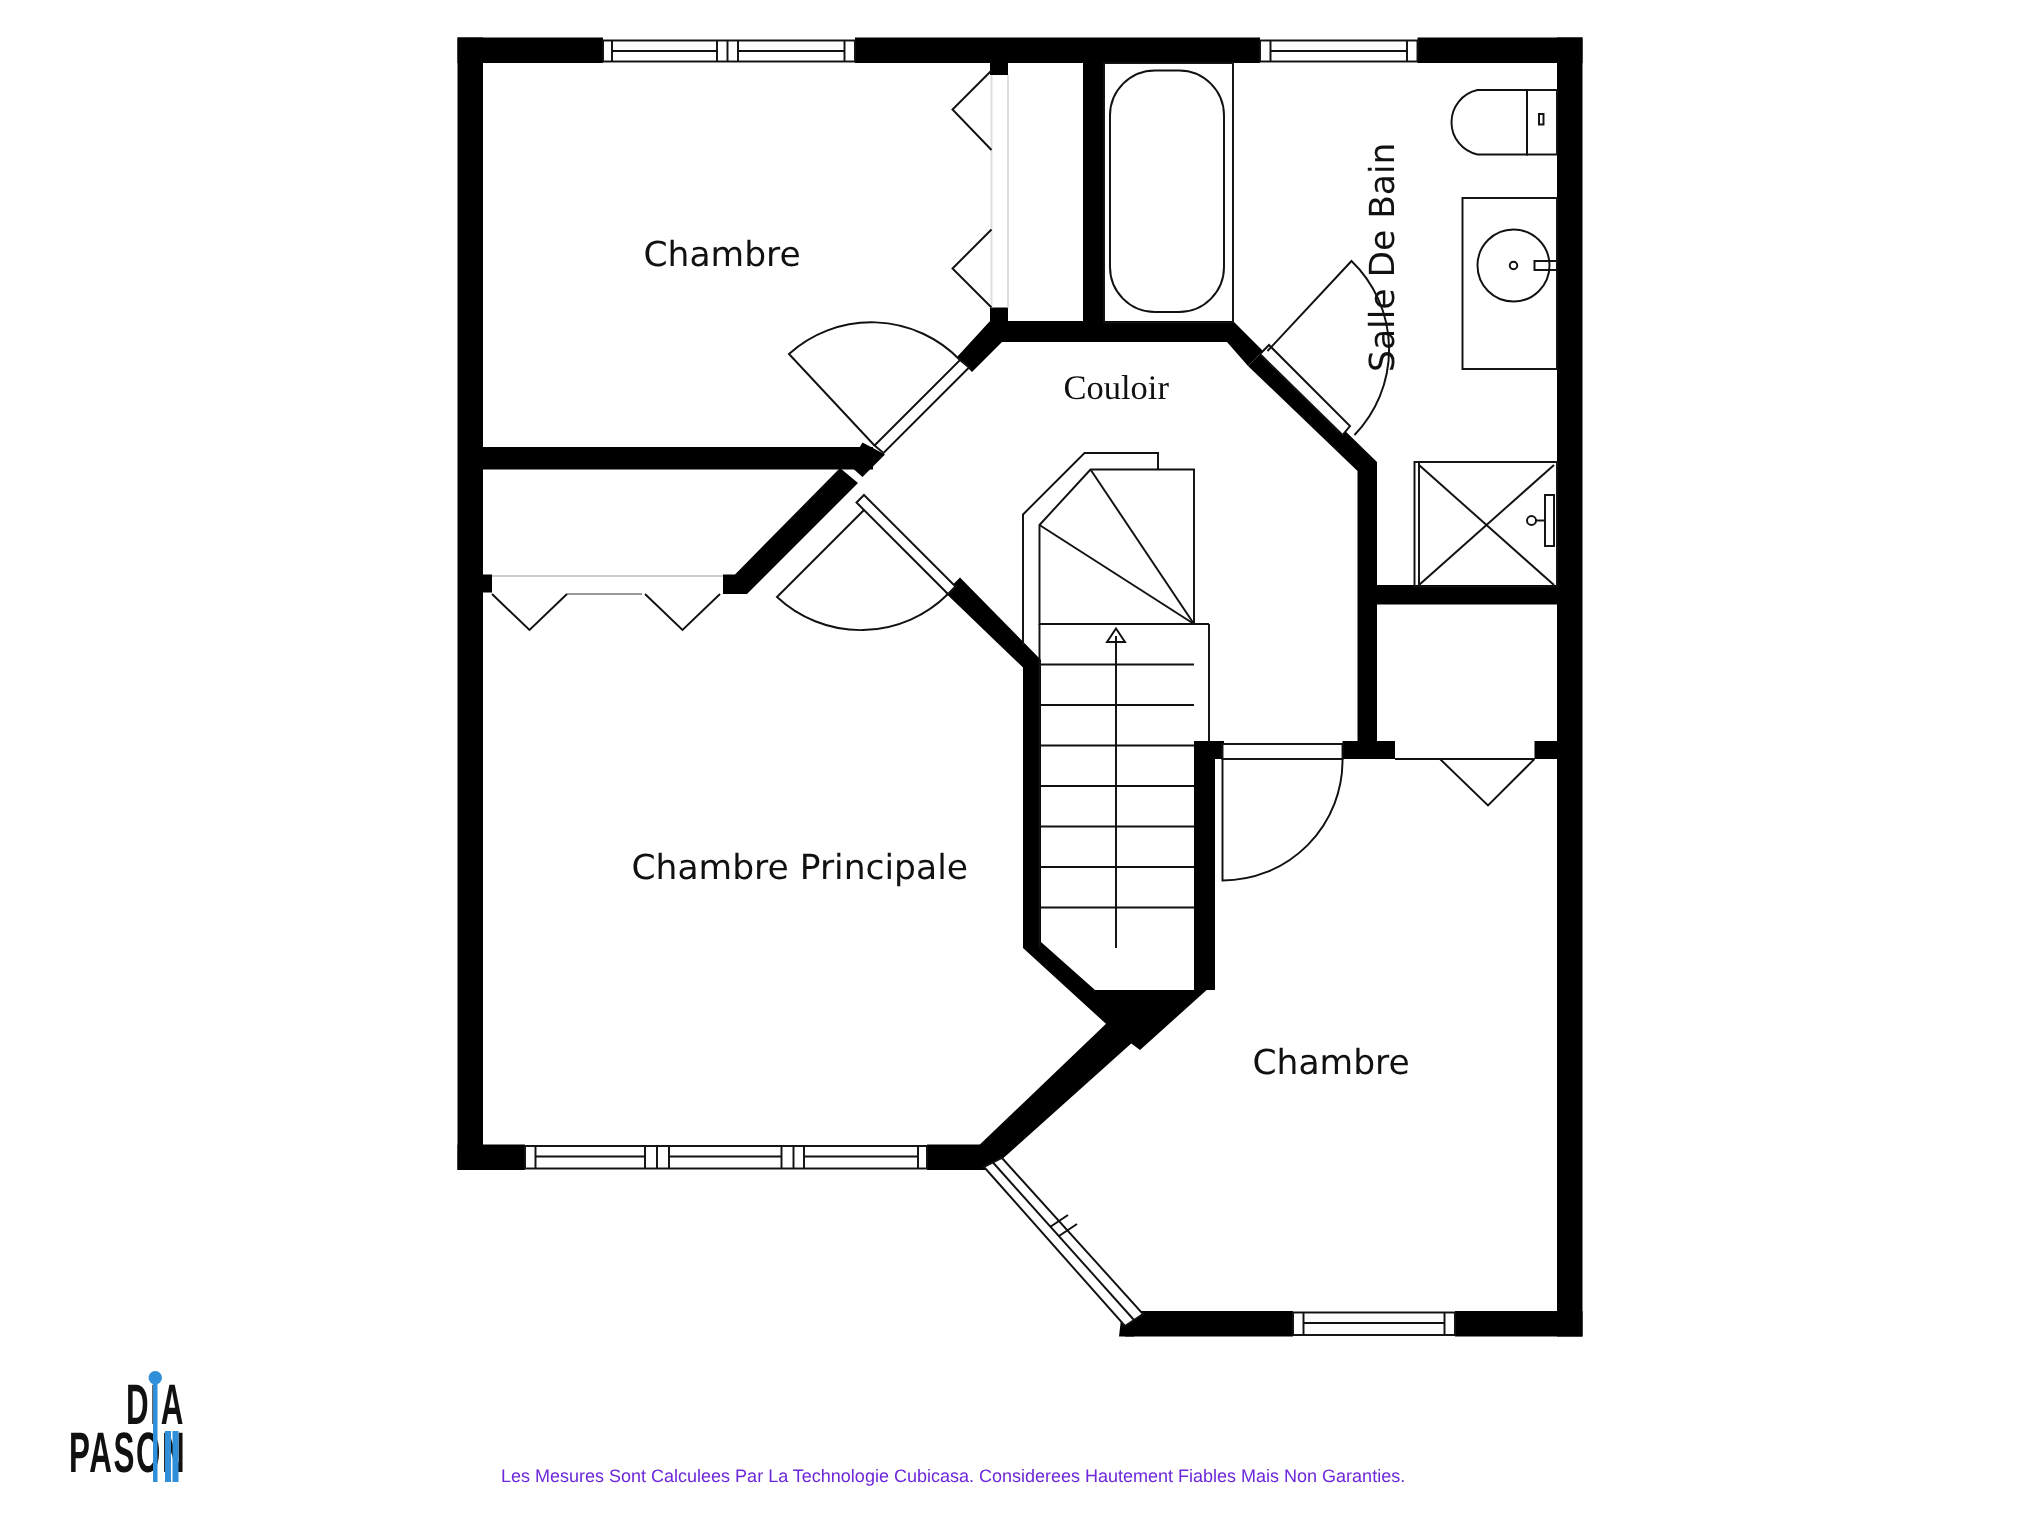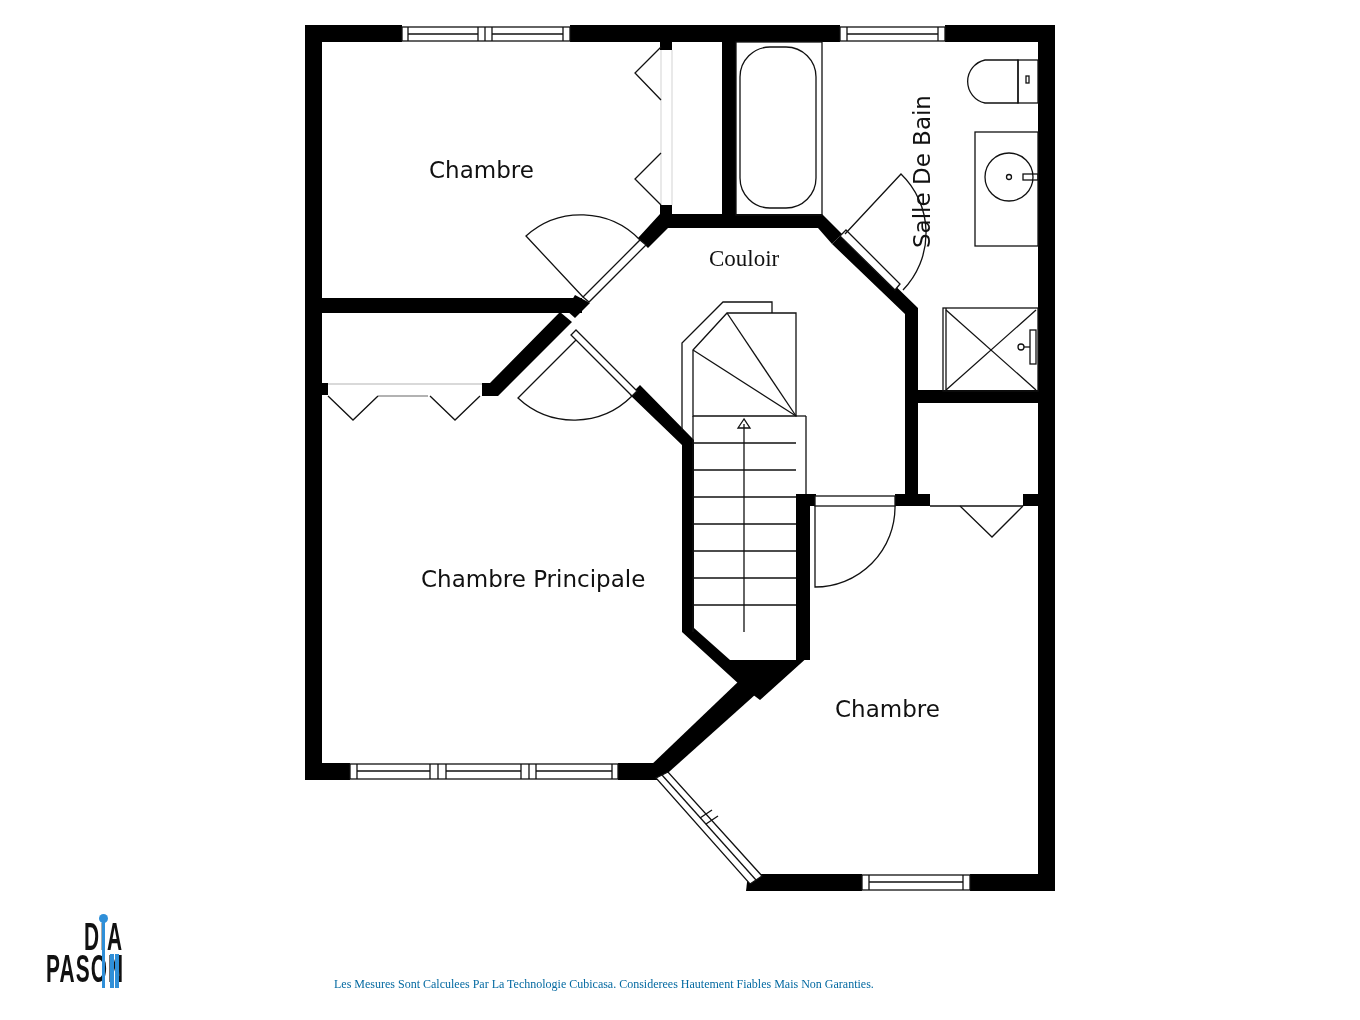--- a/index.html
+++ b/index.html
@@ -1,20 +1,20 @@
 <!DOCTYPE html>
 <html><head>
 <meta charset="utf-8">
 <style>
   html, body { margin: 0; padding: 0; background: #ffffff; }
   body { width: 1360px; height: 1020px; position: relative; overflow: hidden; font-family: "DejaVu Sans", sans-serif; }
   svg#plan { position: absolute; left: 0; top: 0; }
   .room-label { position: absolute; font-family: "DejaVu Sans", sans-serif; font-size: 23px; color: #111; white-space: nowrap; }
   .vertical { transform-origin: left top; transform: rotate(-90deg); }
-  .disclaimer { position: absolute; left: 334px; top: 977px; font-family: Liberation Serif, serif; font-size: 12px; color: #0369a1; white-space: nowrap; }
+  .disclaimer { position: absolute; left: 334px; top: 977px; font-family: Liberation Sans, sans-serif; font-size: 12px; color: #6d28d9; white-space: nowrap; }
   .logo { position: absolute; left: 46px; top: 914px; width: 80px; height: 80px; }
   .logo .t { position: absolute; font-family: "Liberation Sans", sans-serif; font-weight: bold; color: #111; transform: scaleX(0.55); transform-origin: left top; letter-spacing: 2px; }
 </style>
 </head>
 <body>
 
 <svg id="plan" width="1360" height="1020" viewBox="0 0 1360 1020" xmlns="http://www.w3.org/2000/svg">
   <g fill="#000">
 
     <rect x="305" y="25" width="97" height="17"></rect>

